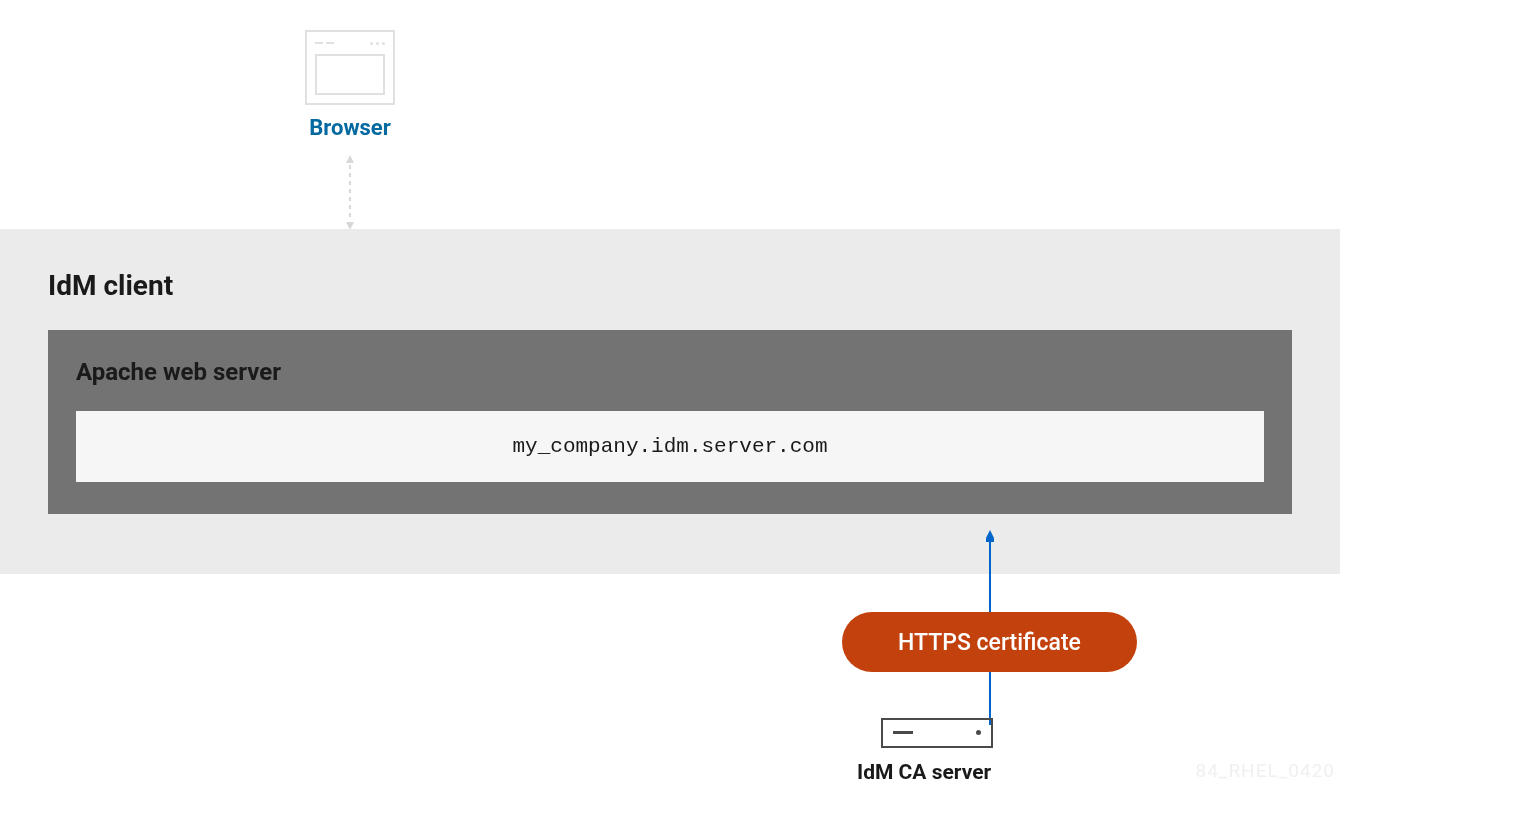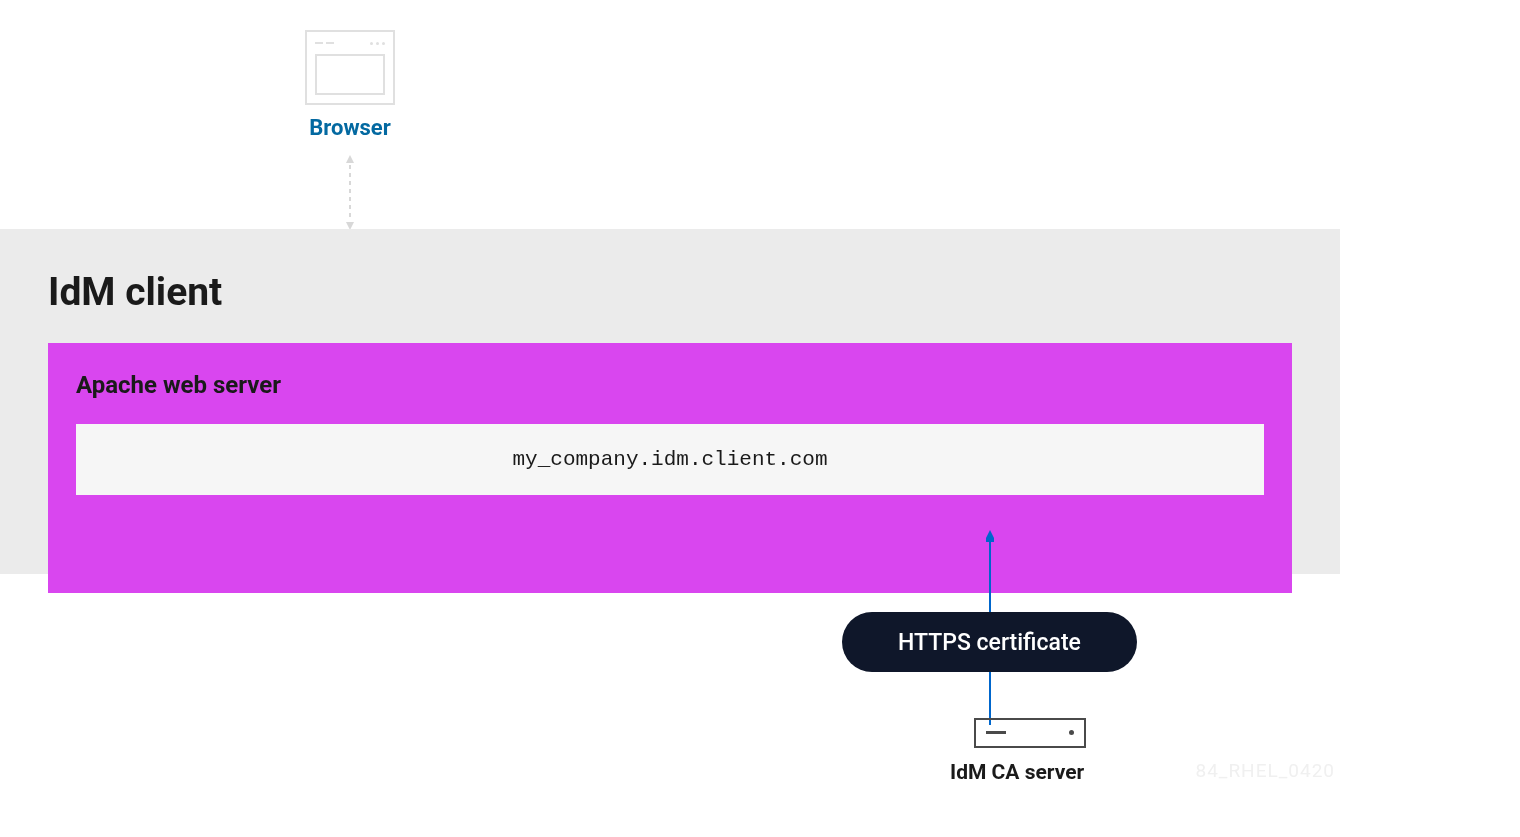--- a/index.html
+++ b/index.html
@@ -81,34 +81,34 @@
     .idm-client-container {
       position: absolute;
       left: 0;
       top: 229px;
       width: 1340px;
       height: 345px;
       background: #ebebeb;
       padding: 40px 48px;
     }
     .idm-client-title {
-      font-size: 39px;
+      font-size: 28px;
       font-weight: bold;
       color: #1a1a1a;
       margin-bottom: 28px;
     }
     .panels {
       display: flex;
       gap: 38px;
     }
     .panel {
-      background: #d946ef;
+      background: #737373;
       padding: 28px;
       flex: 1;
-      height: 250px;
+      height: 184px;
     }
     .panel-title {
       font-size: 24px;
       font-weight: bold;
       color: #1a1a1a;
       margin-bottom: 25px;
     }
     .hostname-box {
       background: #f6f6f6;
       padding: 24px 20px;
@@ -123,32 +123,32 @@
       top: 530px;
       width: 8px;
       height: 195px;
     }
     .certificate-badge {
       position: absolute;
       left: 842px;
       top: 612px;
       width: 295px;
       height: 60px;
-      background: #0f172a;
+      background: #c2410c;
       border-radius: 30px;
       display: flex;
       align-items: center;
       justify-content: center;
       color: #ffffff;
       font-size: 23px;
       font-weight: 500;
     }
     .server-section {
       position: absolute;
-      left: 970px;
+      left: 877px;
       top: 718px;
       width: 120px;
       text-align: center;
     }
     .server-icon {
       width: 112px;
       height: 30px;
       border: 2px solid #4a4a4a;
       margin: 0 auto;
       position: relative;
@@ -213,21 +213,21 @@
   <polygon points="4,0 0,8 8,8" fill="#d8d8d8"></polygon>
   <line x1="4" y1="10" x2="4" y2="65" stroke="#d8d8d8" stroke-width="2" stroke-dasharray="4,4"></line>
   <polygon points="4,75 0,67 8,67" fill="#d8d8d8"></polygon>
 </svg>
 
 <div class="idm-client-container">
   <div class="idm-client-title">IdM client</div>
   <div class="panels">
     <div class="panel">
       <div class="panel-title">Apache web server</div>
-      <div class="hostname-box">my_company.idm.client.com</div>
+      <div class="hostname-box">my_company.idm.server.com</div>
     </div>
   </div>
 </div>
 
 <svg class="vertical-arrow-up" viewBox="0 0 8 195">
   <polygon points="4,0 -2,12 10,12" fill="#0066cc"></polygon>
   <line x1="4" y1="10" x2="4" y2="195" stroke="#0066cc" stroke-width="2"></line>
 </svg>
 
 <div class="certificate-badge">HTTPS certificate</div>

